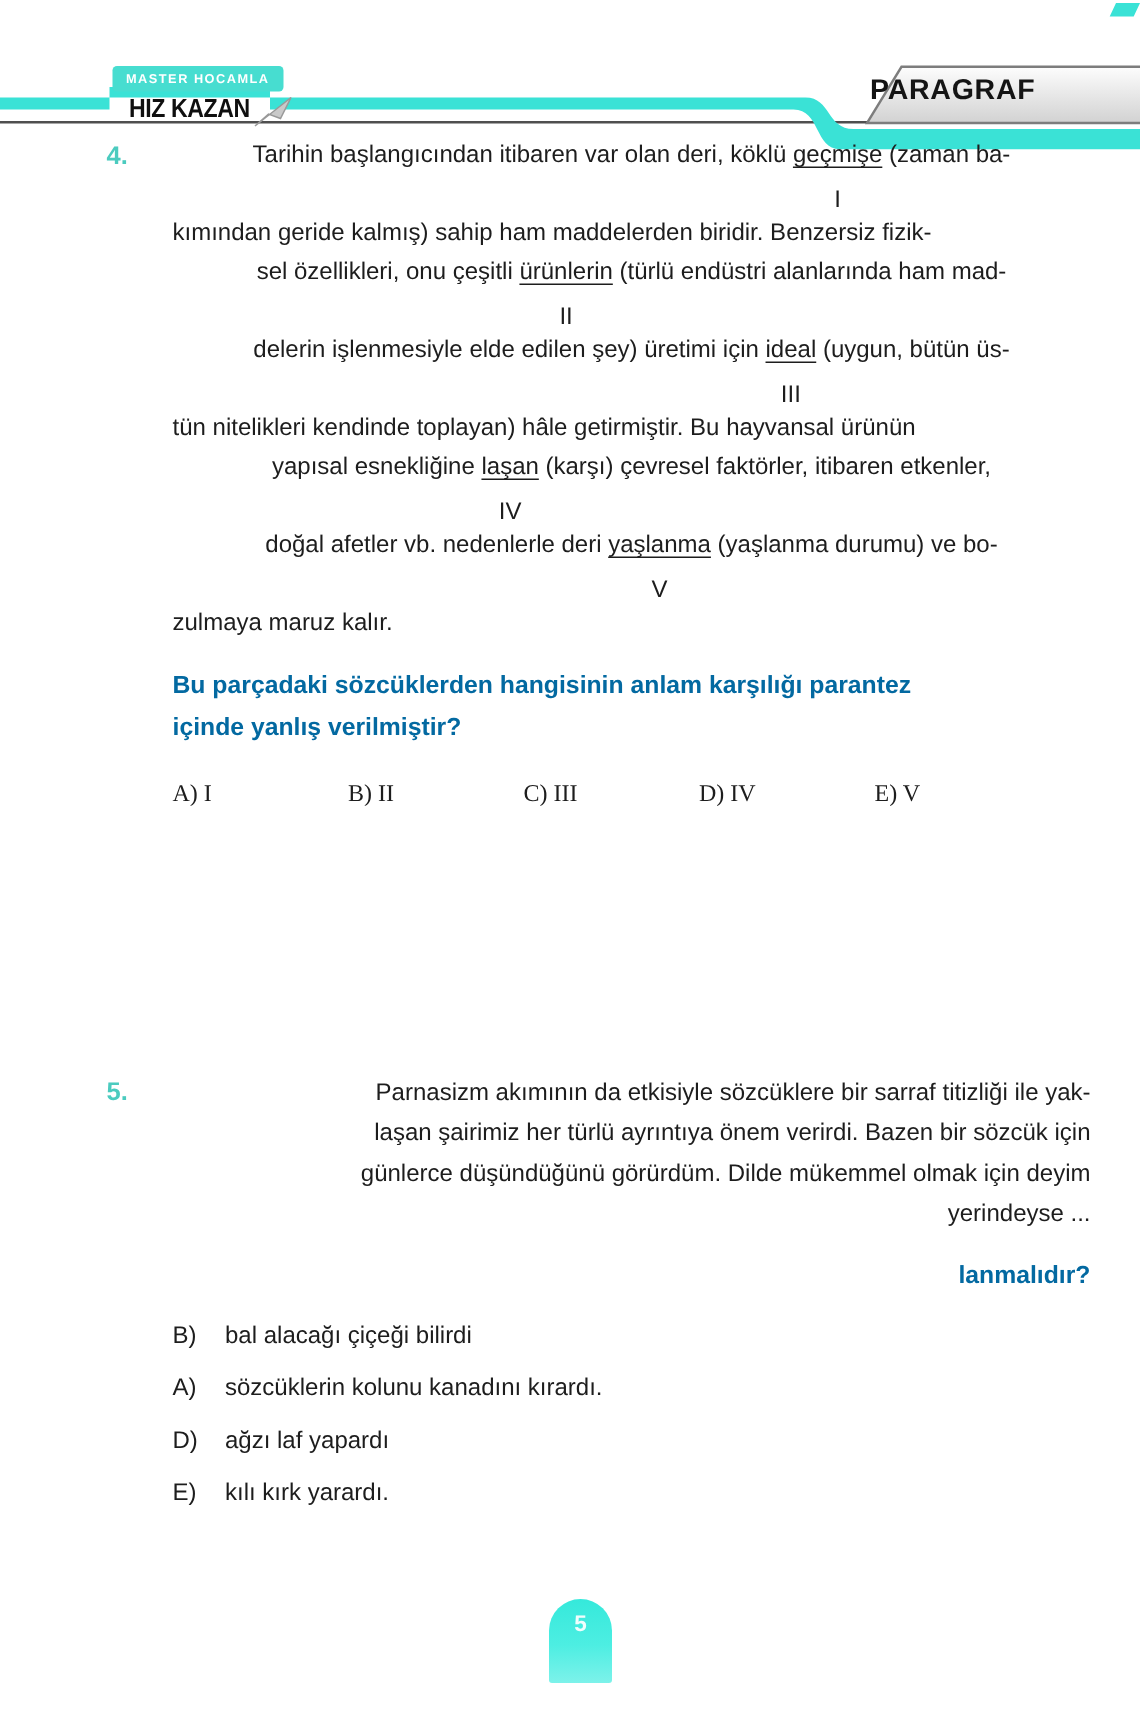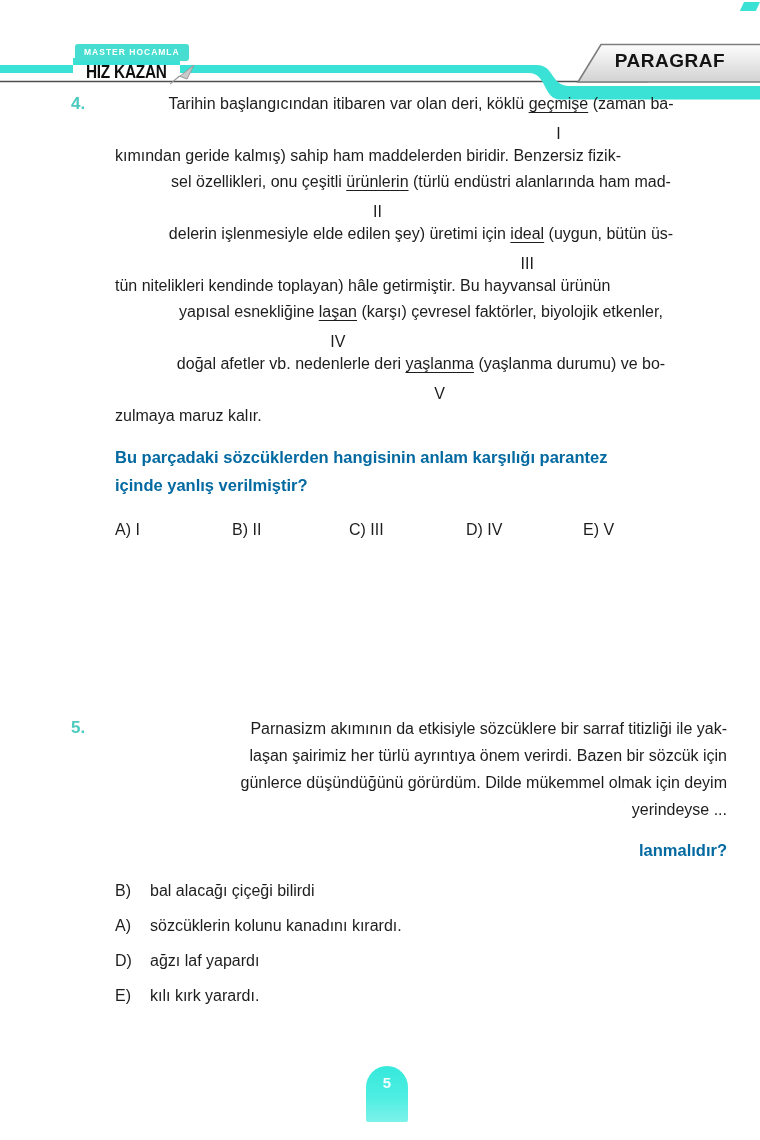--- a/index.html
+++ b/index.html
@@ -21,21 +21,21 @@
     color:#ffffff; font-size:8.5px; font-weight:700; letter-spacing:1px;
     white-space:nowrap;
   }
   .brand-title {
     position:absolute; left:86px; top:60px; height:20px; line-height:20px;
     color:#0f0f0f; font-size:17.5px; font-weight:800; letter-spacing:-0.3px;
     transform:scaleX(.88); transform-origin:left center; white-space:nowrap;
   }
   .brand-arrow { position:absolute; left:168px; top:60px; }
   .section-tab-label {
-    position:absolute; left:580px; top:48px; width:180px; text-align:center;
+    position:absolute; left:580px; top:48px; width:180px; 
     font-size:19px; font-weight:800; letter-spacing:.5px; color:#141414;
     white-space:nowrap;
   }
 
   
   .content { position:absolute; left:115px; top:89px; width:612px; }
   .question { position:relative; }
   .qnum {
     position:absolute; left:-44px; top:0; width:36px; text-align:left;
     color:#4bcbbf; font-size:17px; font-weight:700; line-height:26px;
@@ -44,21 +44,21 @@
   .pline.has-num { margin-bottom:26px;text-align:center; }
   .uword { position:relative; }
   .uline { text-decoration:underline; text-underline-offset:3px; text-decoration-thickness:1.3px; }
   .num {
     position:absolute; left:50%; top:26px; transform:translateX(-50%);
     line-height:26px; font-size:16px; color:#1d1d1d;
   }
   .stem { margin-top:14px; font-weight:700; color:#0369a1; }
   .stem .pline { font-size:16.5px; line-height:28px; }
 
-  .optrow { margin-top:18px; font-size:16px; line-height:26px; white-space:nowrap; }
+  .optrow { margin-top:18px; font-size:16px; line-height:26px; white-space:nowrap;font-family:Liberation Serif, serif; }
   .optrow .opt { display:inline-block; width:117px; }
   .optrow .opt:last-child { width:auto; }
 
   .q5 { margin-top:172px; }
   .q5 .pline { line-height:27px;text-align:right; }
   .optlist { margin-top:14px; list-style:none; }
   .optlist li { font-size:16px; line-height:26px; margin-bottom:9px; white-space:nowrap; }
   .optlist .letter { display:inline-block; width:35px; }
 
   
@@ -103,21 +103,21 @@
   <div class="content">
 
     <section class="question q4">
       <div class="qnum">4.</div>
       <div class="passage">
         <div class="pline has-num"><span>Tarihin başlangıcından itibaren var olan deri, köklü </span><span class="uword"><span class="uline">geçmişe</span><span class="num">I</span></span><span> (zaman ba-</span></div>
         <div class="pline">kımından geride kalmış) sahip ham maddelerden biridir. Benzersiz fizik-</div>
         <div class="pline has-num"><span>sel özellikleri, onu çeşitli </span><span class="uword"><span class="uline">ürünlerin</span><span class="num">II</span></span><span> (türlü endüstri alanlarında ham mad-</span></div>
         <div class="pline has-num"><span>delerin işlenmesiyle elde edilen şey) üretimi için </span><span class="uword"><span class="uline">ideal</span><span class="num">III</span></span><span> (uygun, bütün üs-</span></div>
         <div class="pline">tün nitelikleri kendinde toplayan) hâle getirmiştir. Bu hayvansal ürünün</div>
-        <div class="pline has-num"><span>yapısal esnekliğine </span><span class="uword"><span class="uline">laşan</span><span class="num">IV</span></span><span> (karşı) çevresel faktörler, biyolojik etkenler,</span></div>
+        <div class="pline has-num"><span>yapısal esnekliğine </span><span class="uword"><span class="uline">laşan</span><span class="num">IV</span></span><span> (karşı) çevresel faktörler, itibaren etkenler,</span></div>
         <div class="pline has-num"><span>doğal afetler vb. nedenlerle deri </span><span class="uword"><span class="uline">yaşlanma</span><span class="num">V</span></span><span> (yaşlanma durumu) ve bo-</span></div>
         <div class="pline">zulmaya maruz kalır.</div>
       </div>
       <div class="stem">
         <div class="pline">Bu parçadaki sözcüklerden hangisinin anlam karşılığı parantez</div>
         <div class="pline">içinde yanlış verilmiştir?</div>
       </div>
       <div class="optrow">
         <span class="opt">A) I</span><span class="opt">B) II</span><span class="opt">C) III</span><span class="opt">D) IV</span><span class="opt">E) V</span>
       </div>

